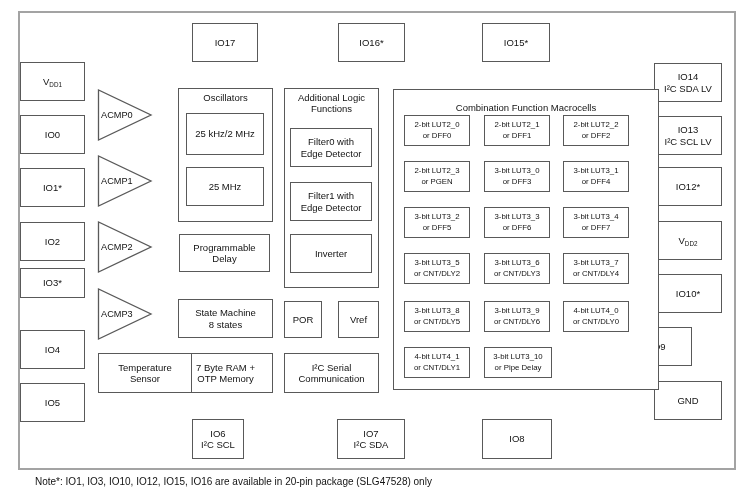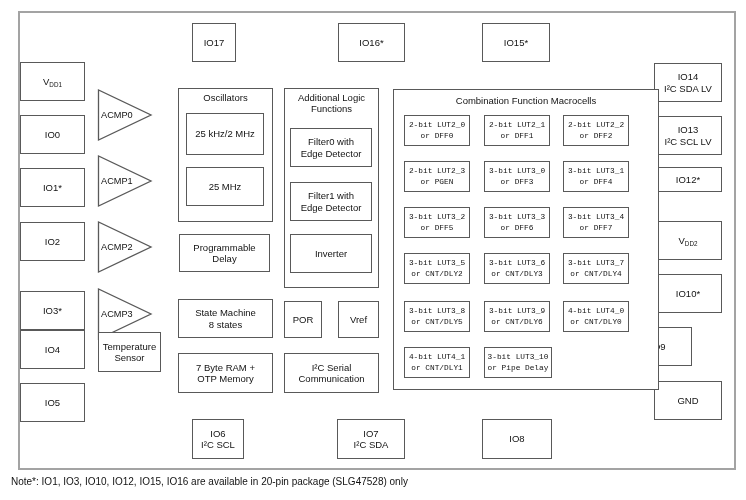--- a/index.html
+++ b/index.html
@@ -37,49 +37,49 @@
   .pin{ font-size:9.5px; }
   .blk{ font-size:9.5px; }
   .group{
     justify-content:flex-start;
     padding-top:3px;
     font-size:9.5px;
   }
   .cell{
     font-size:7.8px;
     line-height:1.3;
-    font-family:Liberation Mono, monospace;
   }
   sub.vsub{
     font-size:6.3px;
     line-height:0;
     vertical-align:-2px;
   }
   .acmp{ position:absolute; overflow:visible; }
   .acmp polygon{ fill:#ffffff; stroke:#595959; stroke-width:1.3; }
   .acmp text{
     font-family:"Liberation Sans", sans-serif;
     font-size:9.2px;
     fill:#121212;
   }
   .note{
     position:absolute;
     font-size:10px;
     color:#121212;
     white-space:nowrap;
+    margin-left:24px;
   }
 </style>
 </head>
 <body>
 
 <div id="stage">
 
   <div class="outer" style="left:18px;top:11px;width:718px;height:459px"></div>
 
-  <div class="box pin" style="left:192px;top:23px;width:44px;height:39px">
+  <div class="box pin" style="left:192px;top:23px;width:66px;height:39px">
     <span>IO17</span>
   </div>
   <div class="box pin" style="left:338px;top:23px;width:67px;height:39px">
     <span>IO16*</span>
   </div>
   <div class="box pin" style="left:482px;top:23px;width:68px;height:39px">
     <span>IO15*</span>
   </div>
 
   <div class="box pin" style="left:20px;top:62px;width:65px;height:39px">
@@ -87,39 +87,39 @@
   </div>
   <div class="box pin" style="left:20px;top:115px;width:65px;height:39px">
     <span>IO0</span>
   </div>
   <div class="box pin" style="left:20px;top:168px;width:65px;height:39px">
     <span>IO1*</span>
   </div>
   <div class="box pin" style="left:20px;top:222px;width:65px;height:39px">
     <span>IO2</span>
   </div>
-  <div class="box pin" style="left:20px;top:291px;width:65px;height:39px">
+  <div class="box pin" style="left:20px;top:268px;width:65px;height:30px">
     <span>IO3*</span>
   </div>
   <div class="box pin" style="left:20px;top:330px;width:65px;height:39px">
     <span>IO4</span>
   </div>
   <div class="box pin" style="left:20px;top:383px;width:65px;height:39px">
     <span>IO5</span>
   </div>
 
   <div class="box pin" style="left:654px;top:63px;width:68px;height:39px">
     <span>IO14</span>
     <span>I²C SDA LV</span>
   </div>
   <div class="box pin" style="left:654px;top:116px;width:68px;height:39px">
     <span>IO13</span>
     <span>I²C SCL LV</span>
   </div>
-  <div class="box pin" style="left:654px;top:167px;width:68px;height:25px">
+  <div class="box pin" style="left:654px;top:167px;width:68px;height:39px">
     <span>IO12*</span>
   </div>
   <div class="box pin" style="left:654px;top:221px;width:68px;height:39px">
     <span><span>V</span><sub class="vsub">DD2</sub></span>
   </div>
   <div class="box pin" style="left:654px;top:274px;width:68px;height:39px">
     <span>IO10*</span>
   </div>
   <div class="box pin" style="left:624px;top:327px;width:68px;height:39px">
     <span>IO9</span>
@@ -172,21 +172,21 @@
     <span>Delay</span>
   </div>
   <div class="box blk" style="left:178px;top:299px;width:95px;height:39px">
     <span>State Machine</span>
     <span>8 states</span>
   </div>
   <div class="box blk" style="left:178px;top:353px;width:95px;height:40px">
     <span>7 Byte RAM +</span>
     <span>OTP Memory</span>
   </div>
-  <div class="box blk" style="left:98px;top:332px;width:63px;height:40px">
+  <div class="box blk" style="left:98px;top:353px;width:94px;height:40px">
     <span>Temperature</span>
     <span>Sensor</span>
   </div>
 
   <div class="box group" style="left:284px;top:88px;width:95px;height:200px">
     <span>Additional Logic</span>
     <span>Functions</span>
   </div>
   <div class="box blk" style="left:290px;top:128px;width:82px;height:39px">
     <span>Filter0 with</span>
@@ -204,21 +204,21 @@
     <span>POR</span>
   </div>
   <div class="box blk" style="left:338px;top:301px;width:41px;height:37px">
     <span>Vref</span>
   </div>
   <div class="box blk" style="left:284px;top:353px;width:95px;height:40px">
     <span>I²C Serial</span>
     <span>Communication</span>
   </div>
 
-  <div class="box group" style="left:393px;top:89px;width:266px;height:301px;padding-top:5px">
+  <div class="box group" style="left:393px;top:89px;width:266px;height:301px;padding-top:12px">
     <span>Combination Function Macrocells</span>
   </div>
 
   <div class="box cell" style="left:404px;top:115px;width:66px;height:31px">
     <span>2-bit LUT2_0</span>
     <span>or DFF0</span>
   </div>
   <div class="box cell" style="left:484px;top:115px;width:66px;height:31px">
     <span>2-bit LUT2_1</span>
     <span>or DFF1</span>

